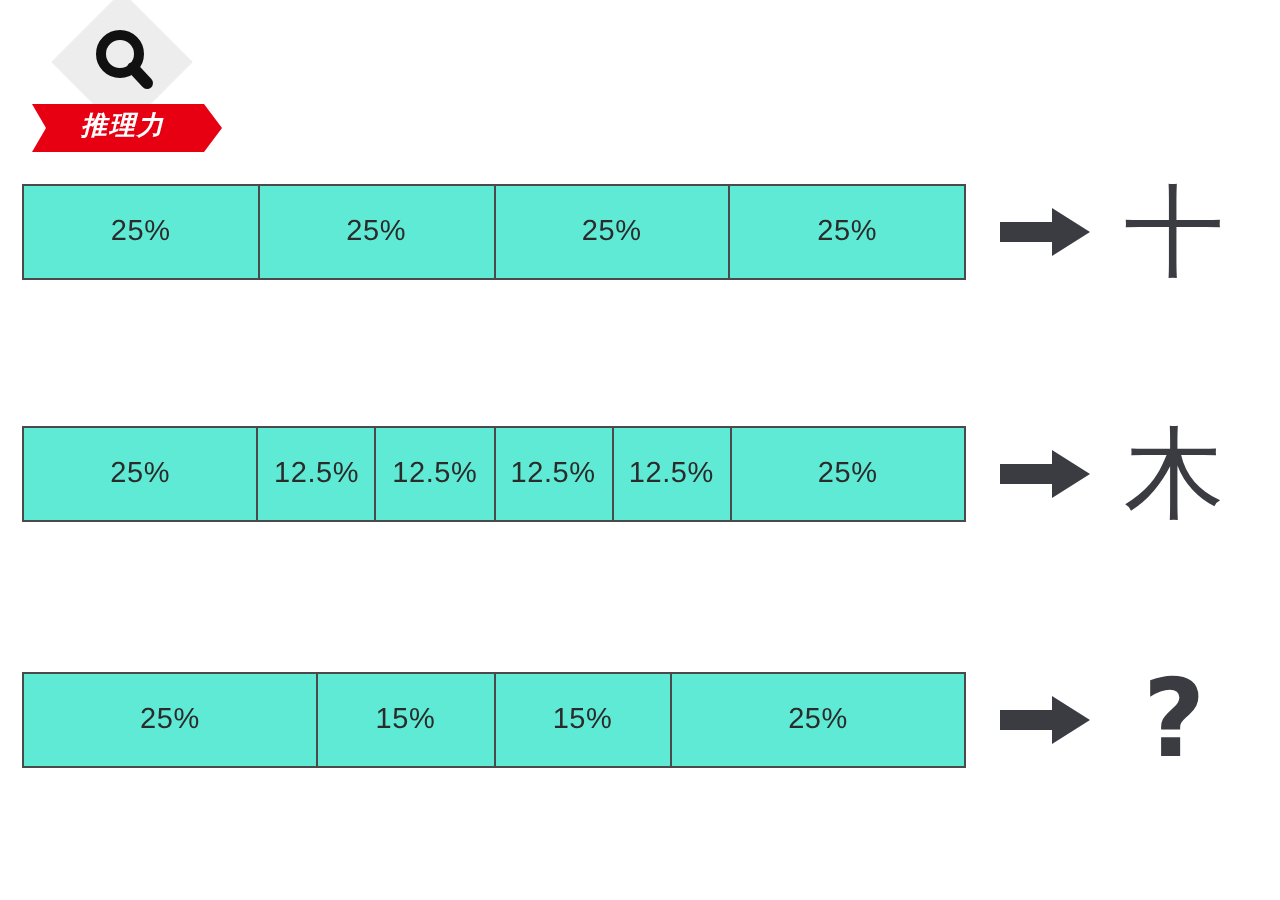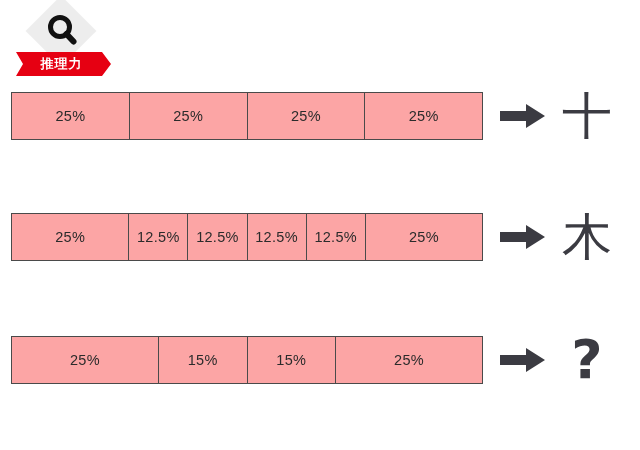--- a/index.html
+++ b/index.html
@@ -16,20 +16,21 @@
     -webkit-font-smoothing: antialiased;
   }
 
   
   #logo-badge {
     position: absolute;
     left: 14px;
     top: 2px;
     width: 100px;
     height: 78px;
+    font-style: italic;
   }
   #logo-diamond {
     position: absolute;
     left: 22px;
     top: 4px;
     width: 50px;
     height: 50px;
     background: #ededed;
     transform: rotate(45deg);
   }
@@ -73,21 +74,21 @@
   }
   .bar {
     position: absolute;
     left: 11px;
     top: 0;
     width: 472px;
     height: 48px;
     box-sizing: border-box;
     display: flex;
     border: 1.6px solid #4a4a4a;
-    background: #fca5a5;
+    background: #5eead4;
   }
   .cell {
     box-sizing: border-box;
     border-right: 1.6px solid #4a4a4a;
     display: flex;
     align-items: center;
     justify-content: center;
     font-size: 14.5px;
     color: #2b2b2b;
     letter-spacing: 0.3px;

